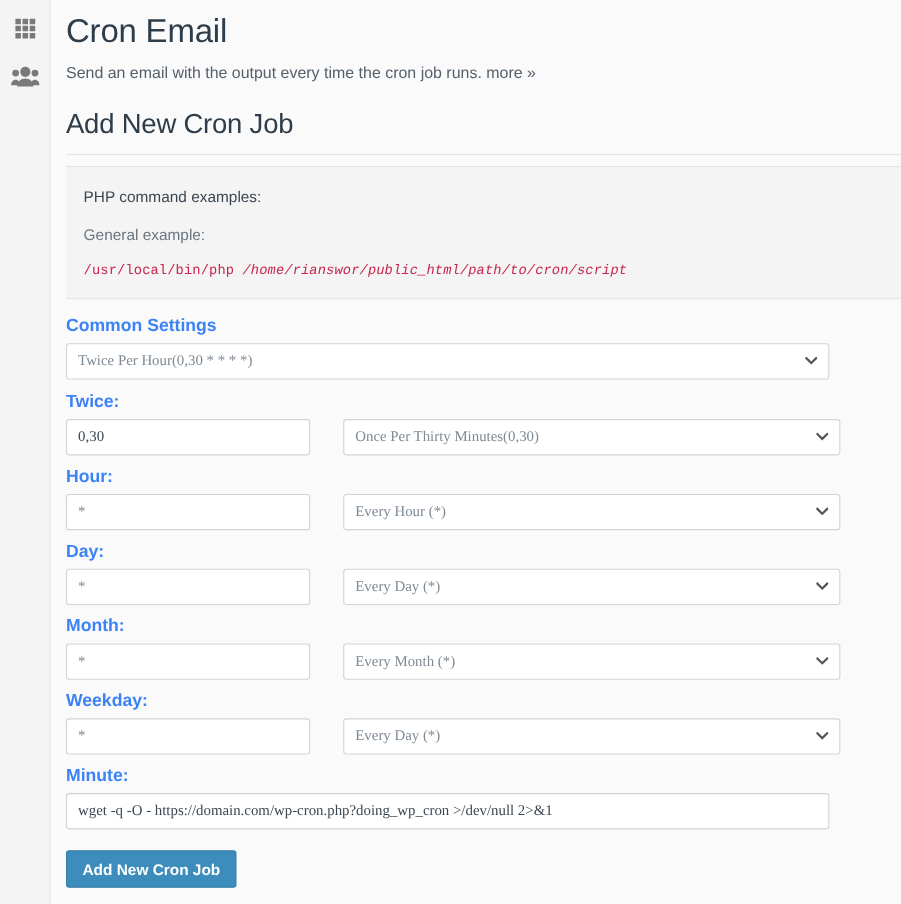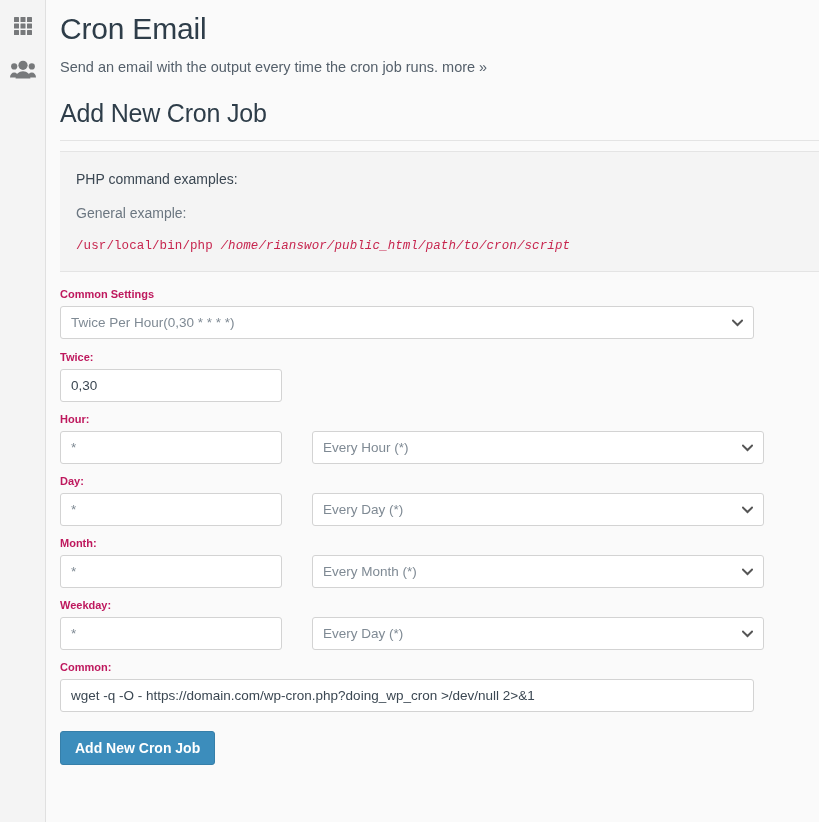--- a/index.html
+++ b/index.html
@@ -119,40 +119,40 @@
     color: #c7254e;
     white-space: nowrap;
     letter-spacing: 0.1px;
   }
   .ex-code .path { font-style: italic; }
 
   
   .form-area { padding-top: 16px; }
 
   .field-label {
-    font-size: 11px;
+    font-size: 16px;
     font-weight: bold;
-    color: #be185d;
+    color: #3b82f6;
     margin: 0 0 6px 0;
     display: block;
   }
   .field-block { margin-bottom: 12px; }
   .field-block.tight { margin-bottom: 11px; }
 
   .row2 {
     display: flex;
     gap: 30px;
   }
 
   .ctl {
     height: 33px;
     border: 1px solid #d3d3d3;
     border-radius: 3px;
     background: #ffffff;
-    font-family: Liberation Sans, sans-serif;
+    font-family: Liberation Serif, serif;
     font-size: 13.5px;
     color: #3b4752;
     padding: 0 10px;
     outline: none;
     display: flex;
     align-items: center;
   }
 
   .txt-wide { width: 694px; }
   .txt-small { width: 222px; }
@@ -270,20 +270,28 @@
               </svg>
           </span>
         </div>
       </div>
 
       
       <div class="field-block tight">
         <label class="field-label">Twice:</label>
         <div class="row2">
           <div class="ctl txt-small val-dark">0,30</div>
+          <div class="sel sel-mid">
+            <div class="ctl sel-mid val-muted">Once Per Thirty Minutes(0,30)</div>
+            <span class="chev">
+              <svg width="11" height="8" viewBox="0 0 11 8">
+                  <path d="M1 1.6 5.5 6 10 1.6" stroke="#555" stroke-width="2" fill="none" stroke-linecap="square"></path>
+                </svg>
+            </span>
+          </div>
         </div>
       </div>
 
       
       <div class="field-block tight">
         <label class="field-label">Hour:</label>
         <div class="row2">
           <div class="ctl txt-small val-muted">*</div>
           <div class="sel sel-mid">
             <div class="ctl sel-mid val-muted">Every Hour (*)</div>
@@ -339,21 +347,21 @@
               <svg width="11" height="8" viewBox="0 0 11 8">
                   <path d="M1 1.6 5.5 6 10 1.6" stroke="#555" stroke-width="2" fill="none" stroke-linecap="square"></path>
                 </svg>
             </span>
           </div>
         </div>
       </div>
 
       
       <div class="field-block">
-        <label class="field-label">Common:</label>
+        <label class="field-label">Minute:</label>
         <div class="ctl txt-wide val-dark">wget -q -O - https://domain.com/wp-cron.php?doing_wp_cron &gt;/dev/null 2&gt;&amp;1</div>
       </div>
 
       <div class="submit-btn">Add New Cron Job</div>
 
     </div>
   </div>
 </div>
 
 </body></html>

